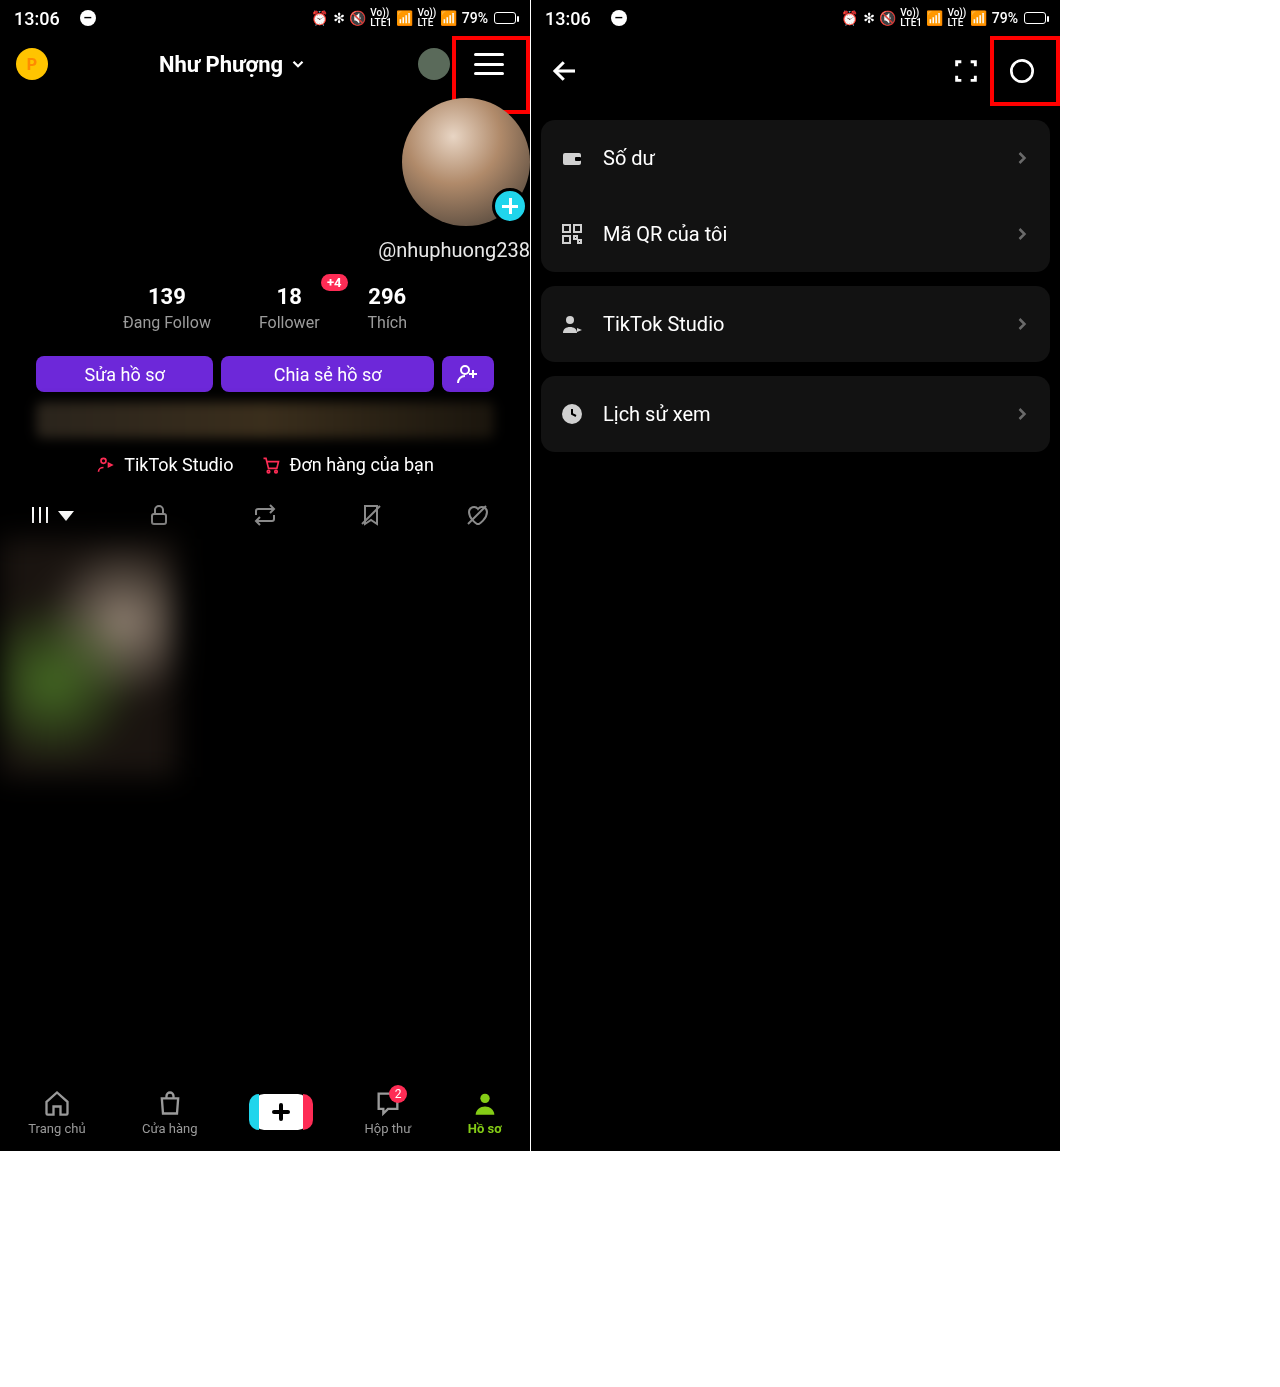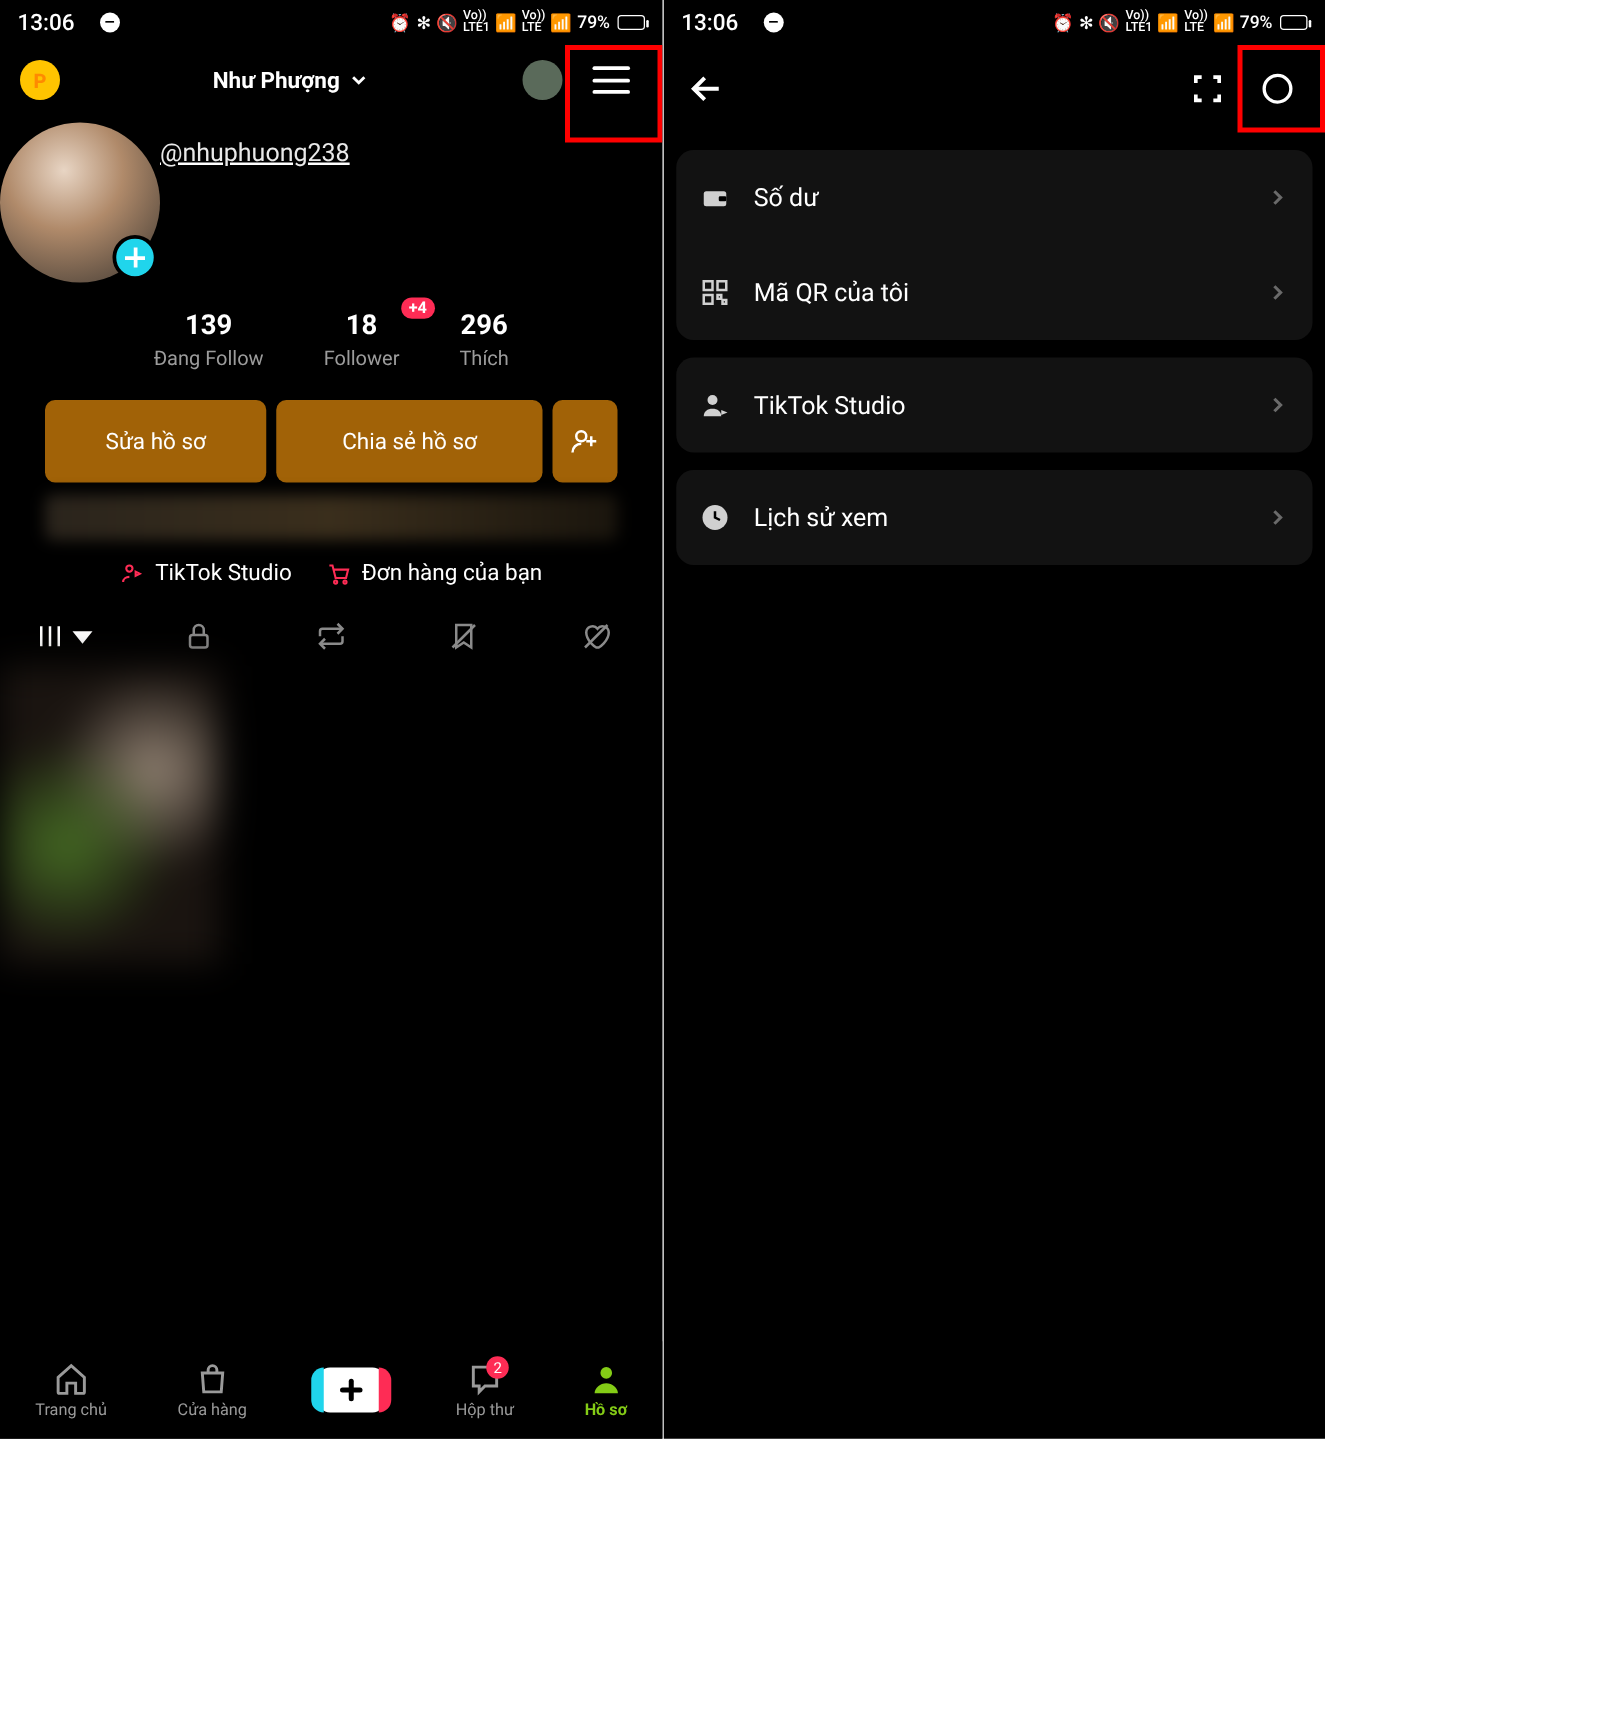--- a/index.html
+++ b/index.html
@@ -53,21 +53,21 @@
   
   .profile-header {
     height: 56px; display: flex; align-items: center; padding: 0 6px;
   }
   .coin {
     width: 32px; height: 32px; border-radius: 50%; background: #ffc400;
     display: flex; align-items: center; justify-content: center;
     color: #ff8a00; font-weight: 800; margin-left: 10px;
   }
   .name-drop {
-    flex: 1; text-align: center; font-size: 18px; font-weight: 700;
+    flex: 1; text-align: center; font-size: 22px; font-weight: 700;
     display: flex; align-items: center; justify-content: center; gap: 6px;
   }
   .small-avatar {
     width: 32px; height: 32px; border-radius: 50%; background: #5a6a5a;
     margin-right: 4px;
   }
   .hamburger {
     width: 70px; height: 70px;
     display: flex; align-items: center; justify-content: center;
   }
@@ -75,21 +75,21 @@
     border: 4px solid #ff0000;
     position: absolute;
   }
   .red-box-left { top: 36px; right: 0; width: 78px; height: 78px; }
   .red-box-right { top: 36px; right: 0; width: 70px; height: 70px; }
   .burger {
     width: 30px; height: 22px; display: flex; flex-direction: column; justify-content: space-between;
   }
   .burger span { height: 3px; background: #fff; border-radius: 2px; }
   
-  .avatar-wrap { display: flex; flex-direction: row; align-items: flex-start; margin-top: 6px; text-decoration: underline; }
+  .avatar-wrap { display: flex; flex-direction: column; align-items: flex-end; margin-top: 6px; }
   .avatar {
     width: 128px; height: 128px; border-radius: 50%;
     background: radial-gradient(circle at 40% 30%, #e8d5c4 0%, #b08a6a 40%, #3a3530 100%);
     position: relative;
   }
   .add-badge {
     position: absolute; bottom: 2px; right: 2px; width: 36px; height: 36px;
     border-radius: 50%; background: #20d5ec; border: 3px solid #000;
     display: flex; align-items: center; justify-content: center;
   }
@@ -109,21 +109,21 @@
   .plus4 {
     position: absolute; top: -10px; right: -28px;
     background: #fe2c55; color: #fff; font-size: 13px; font-weight: 700;
     padding: 1px 6px; border-radius: 10px;
   }
   
   .actions {
     display: flex; gap: 8px; padding: 0 36px; margin-top: 24px;
   }
   .btn {
-    background: #a16207; border-radius: 8px; height: 66px;
+    background: #6d28d9; border-radius: 8px; height: 36px;
     display: flex; align-items: center; justify-content: center;
     font-size: 18px; color: #fff;
   }
   .btn.edit { flex: 1; }
   .btn.share { flex: 1.2; }
   .btn.addf { width: 52px; }
   
   .blur-strip {
     margin: 10px 36px 0; height: 36px; border-radius: 6px;
     background: linear-gradient(90deg,#2a241c,#3a2e1c,#1a150d);

